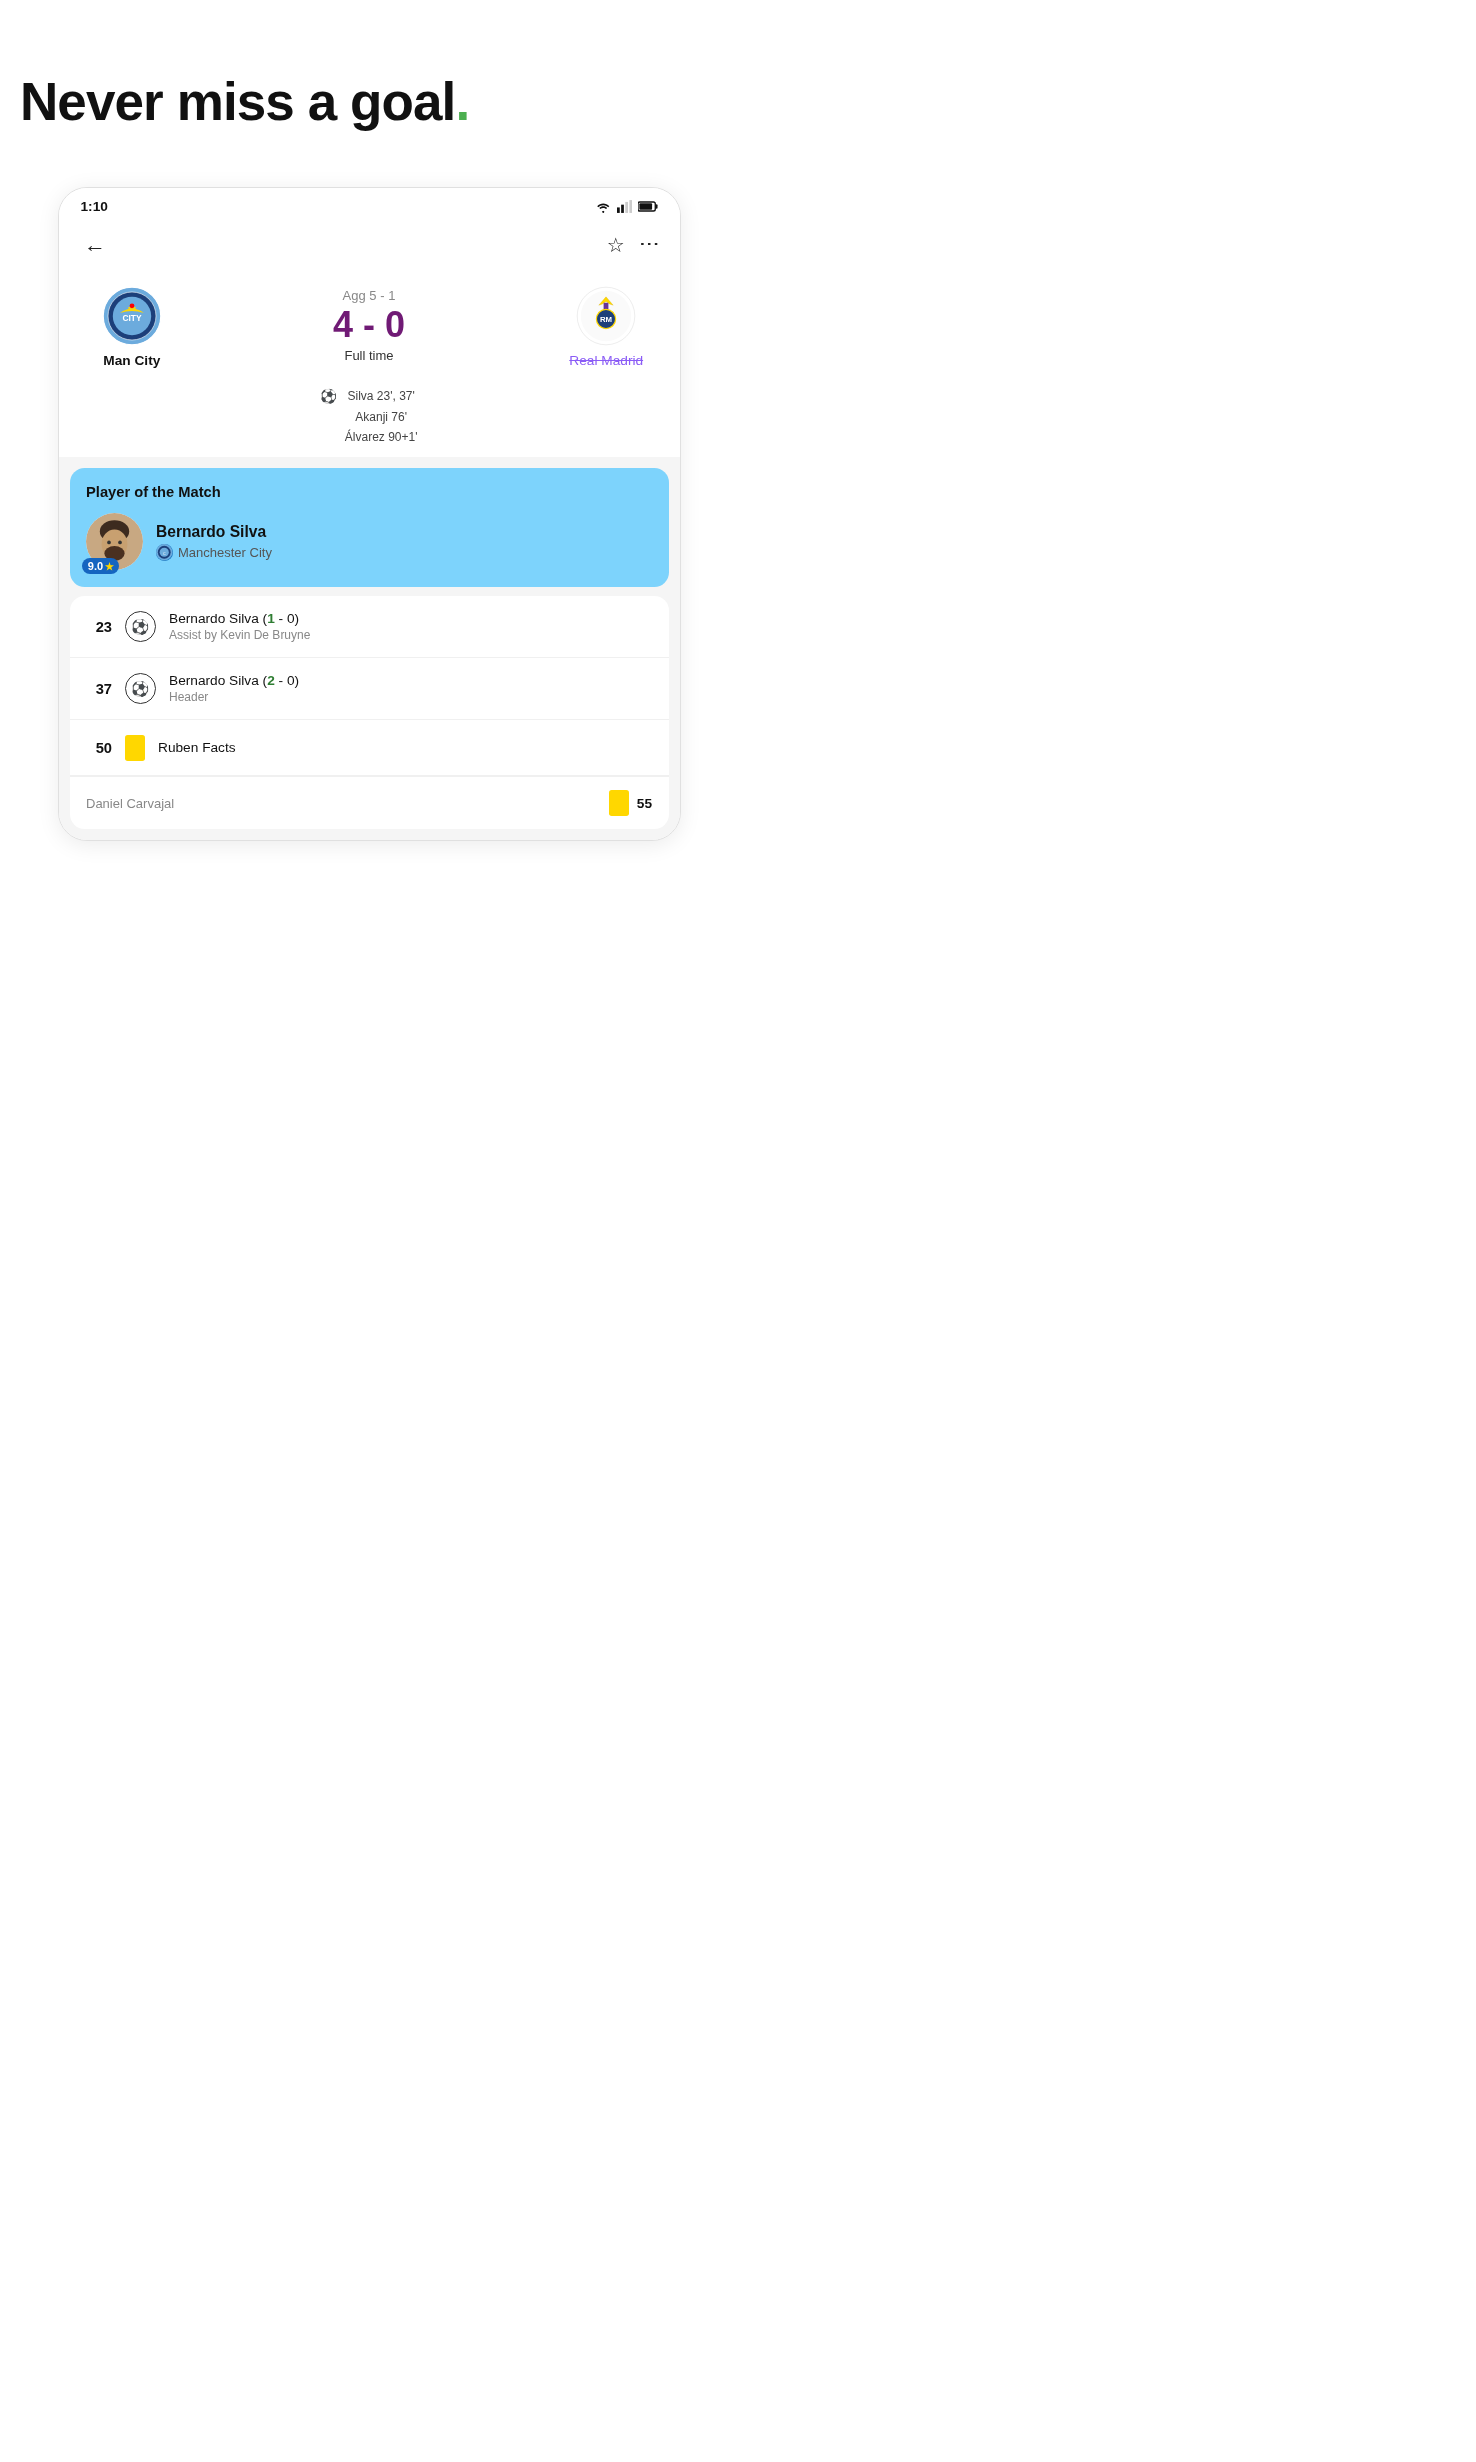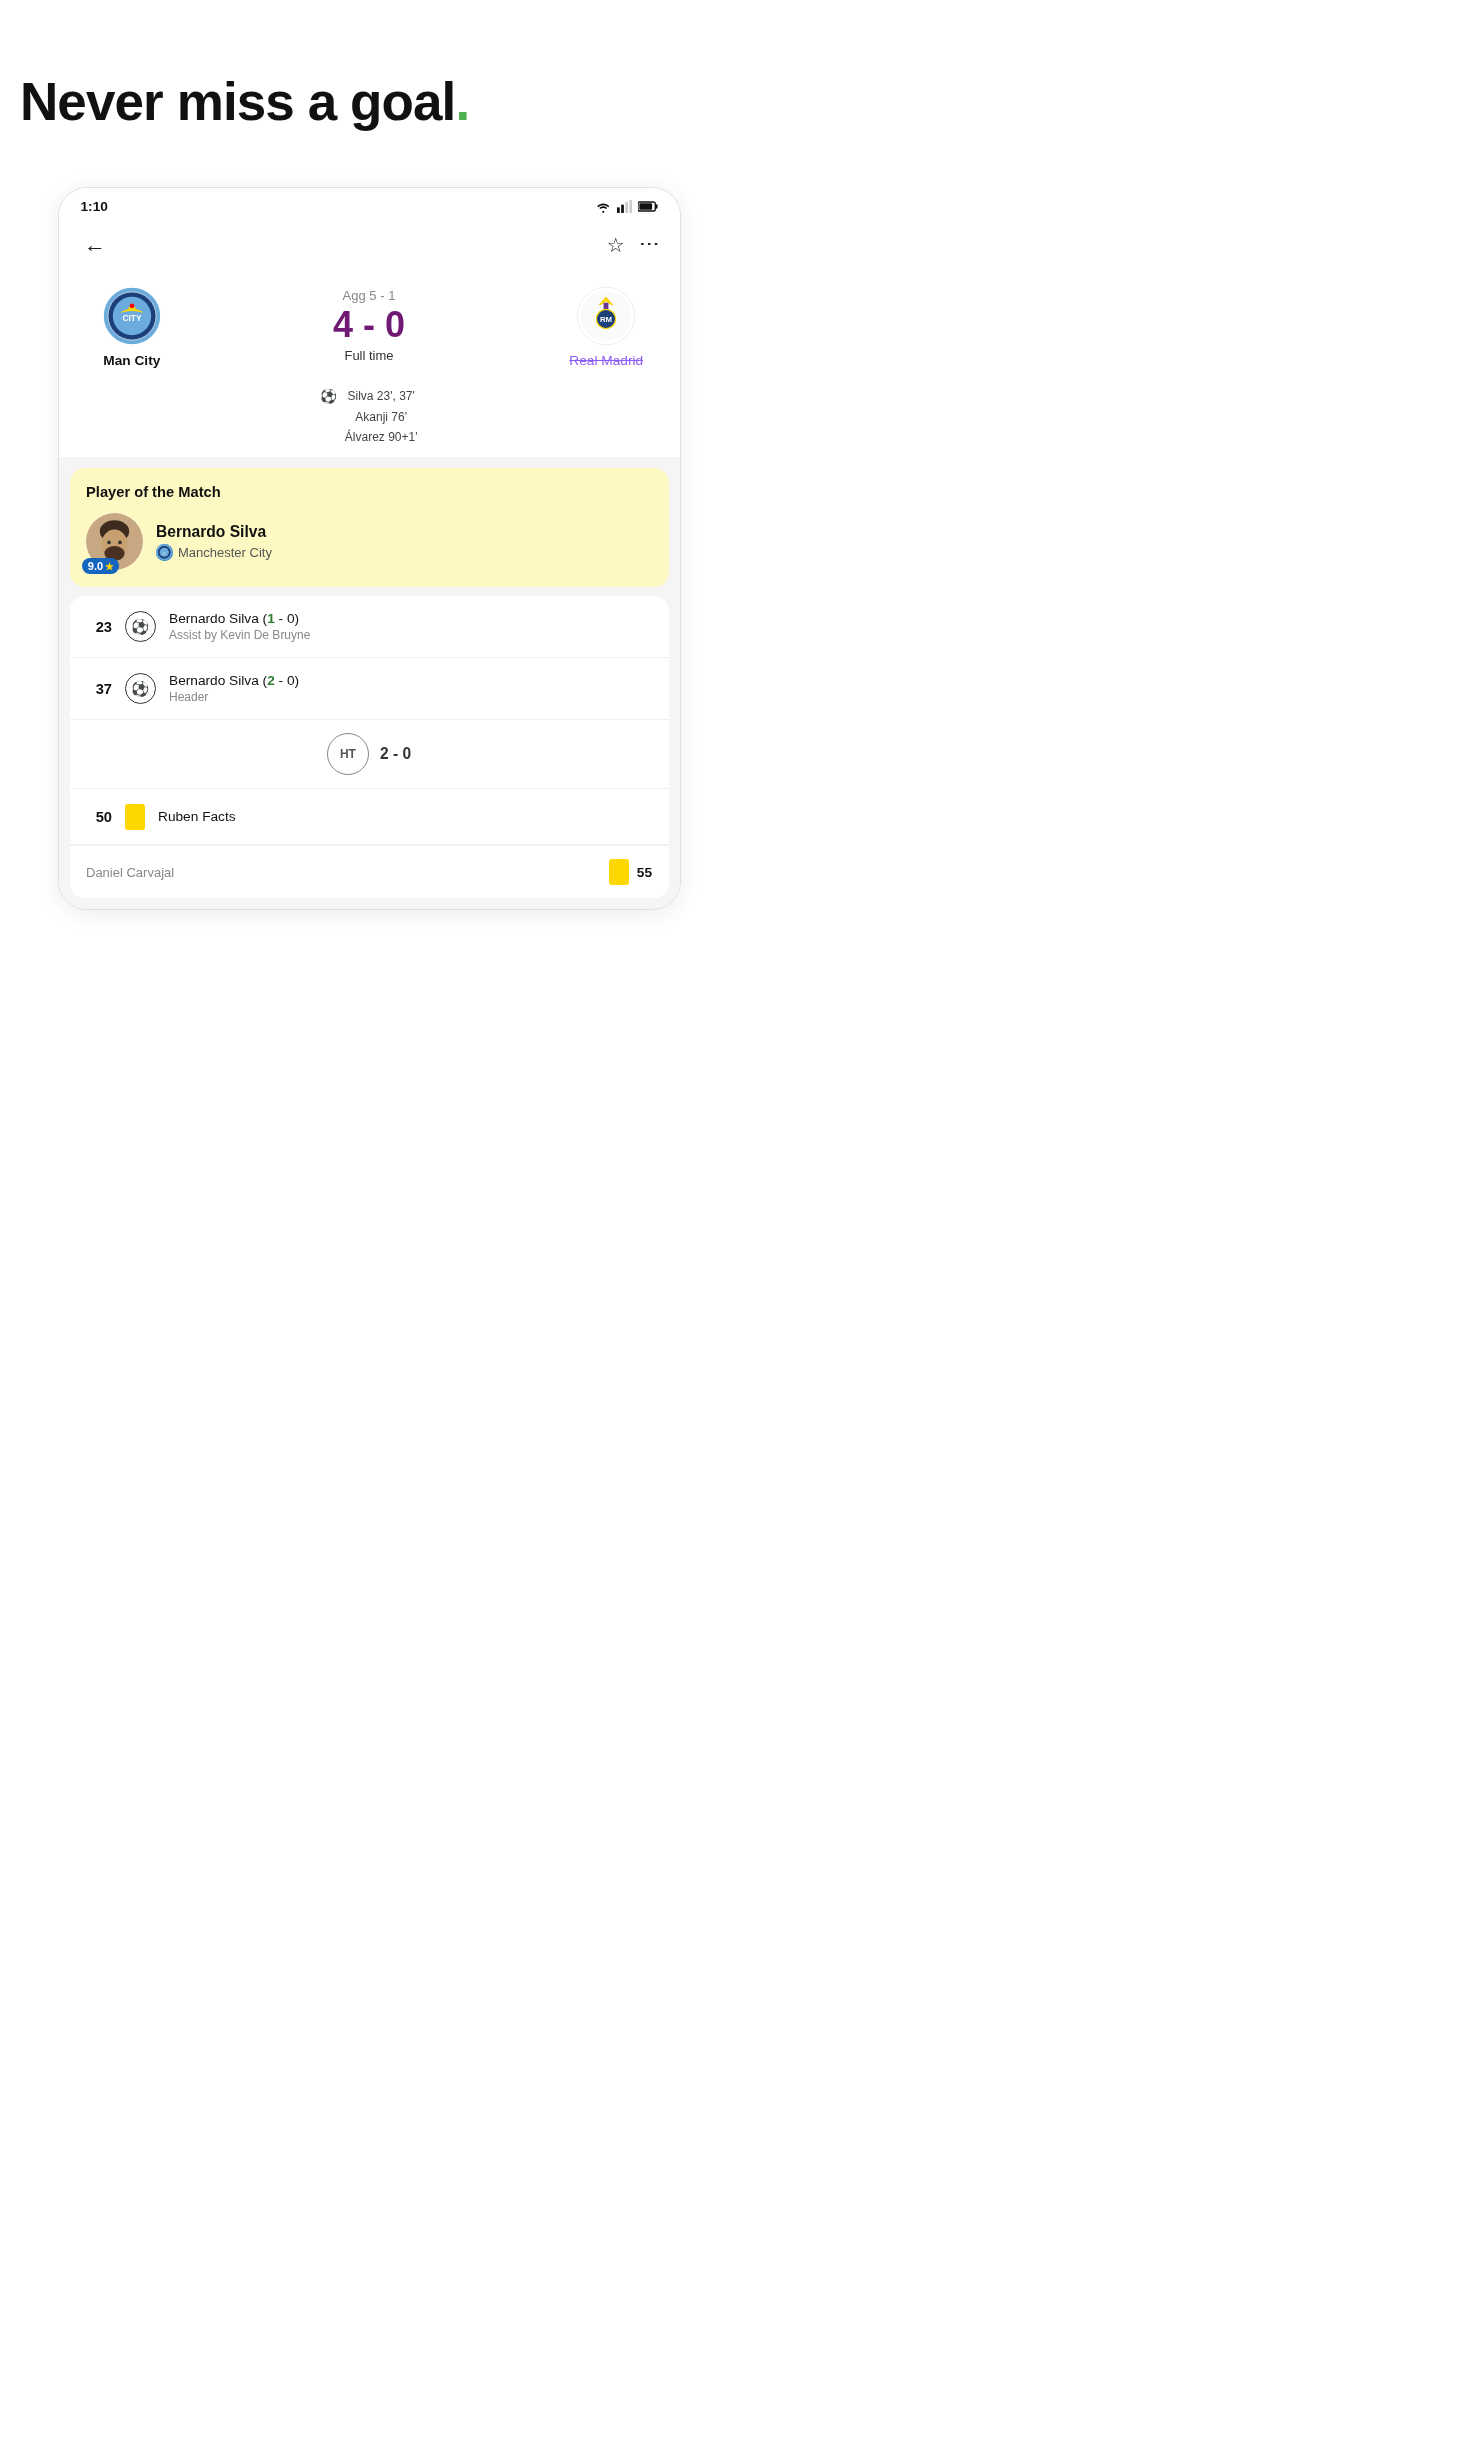--- a/index.html
+++ b/index.html
@@ -234,21 +234,21 @@
     }
 
     
     .content-area {
       background: #f5f5f5;
       padding: 11px;
     }
 
     
     .potm-card {
-      background: #fef9c3;
+      background: #7dd3fc;
       border-radius: 14.7px;
       padding: 16.5px 16.5px;
       margin-bottom: 9.2px;
     }
 
     .potm-title {
       font-size: 14.7px;
       font-weight: 700;
       color: #111;
       margin-bottom: 13px;
@@ -593,24 +593,20 @@
 
         <div class="event-row">
           <span class="event-minute">37</span>
           <div class="event-icon-circle">⚽</div>
           <div class="event-details">
             <span class="event-player">Bernardo Silva (<span class="goal-number">2</span> - 0)</span>
             <span class="event-assist">Header</span>
           </div>
         </div>
 
-        <div class="ht-separator">
-          <div class="ht-badge">HT</div>
-          <span class="ht-score">2 - 0</span>
-        </div>
 
         <div class="event-row">
           <span class="event-minute">50</span>
           <div class="event-icon-yellow"></div>
           <div class="event-details">
             <span class="event-player">Ruben Facts</span>
           </div>
         </div>
 
         <div style="display:flex; align-items:center; padding: 13px 16.5px; gap:13px; border-top: 0.9px solid #f0f0f0;">

